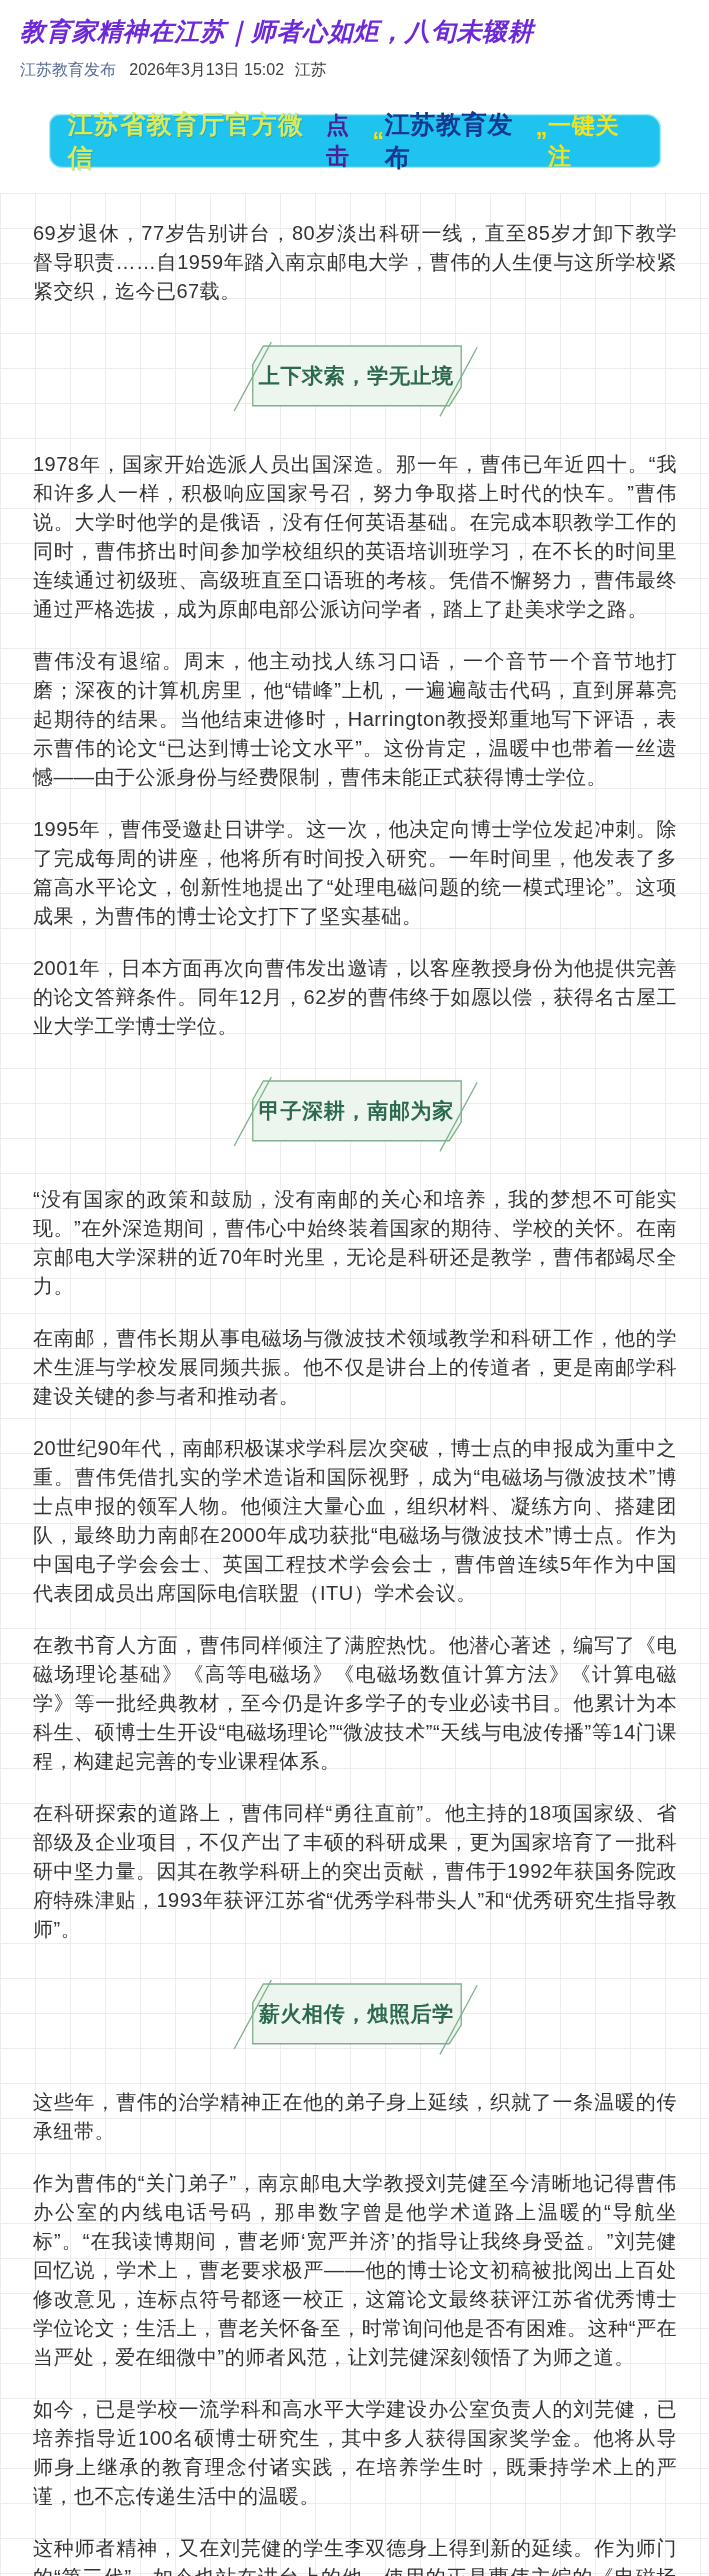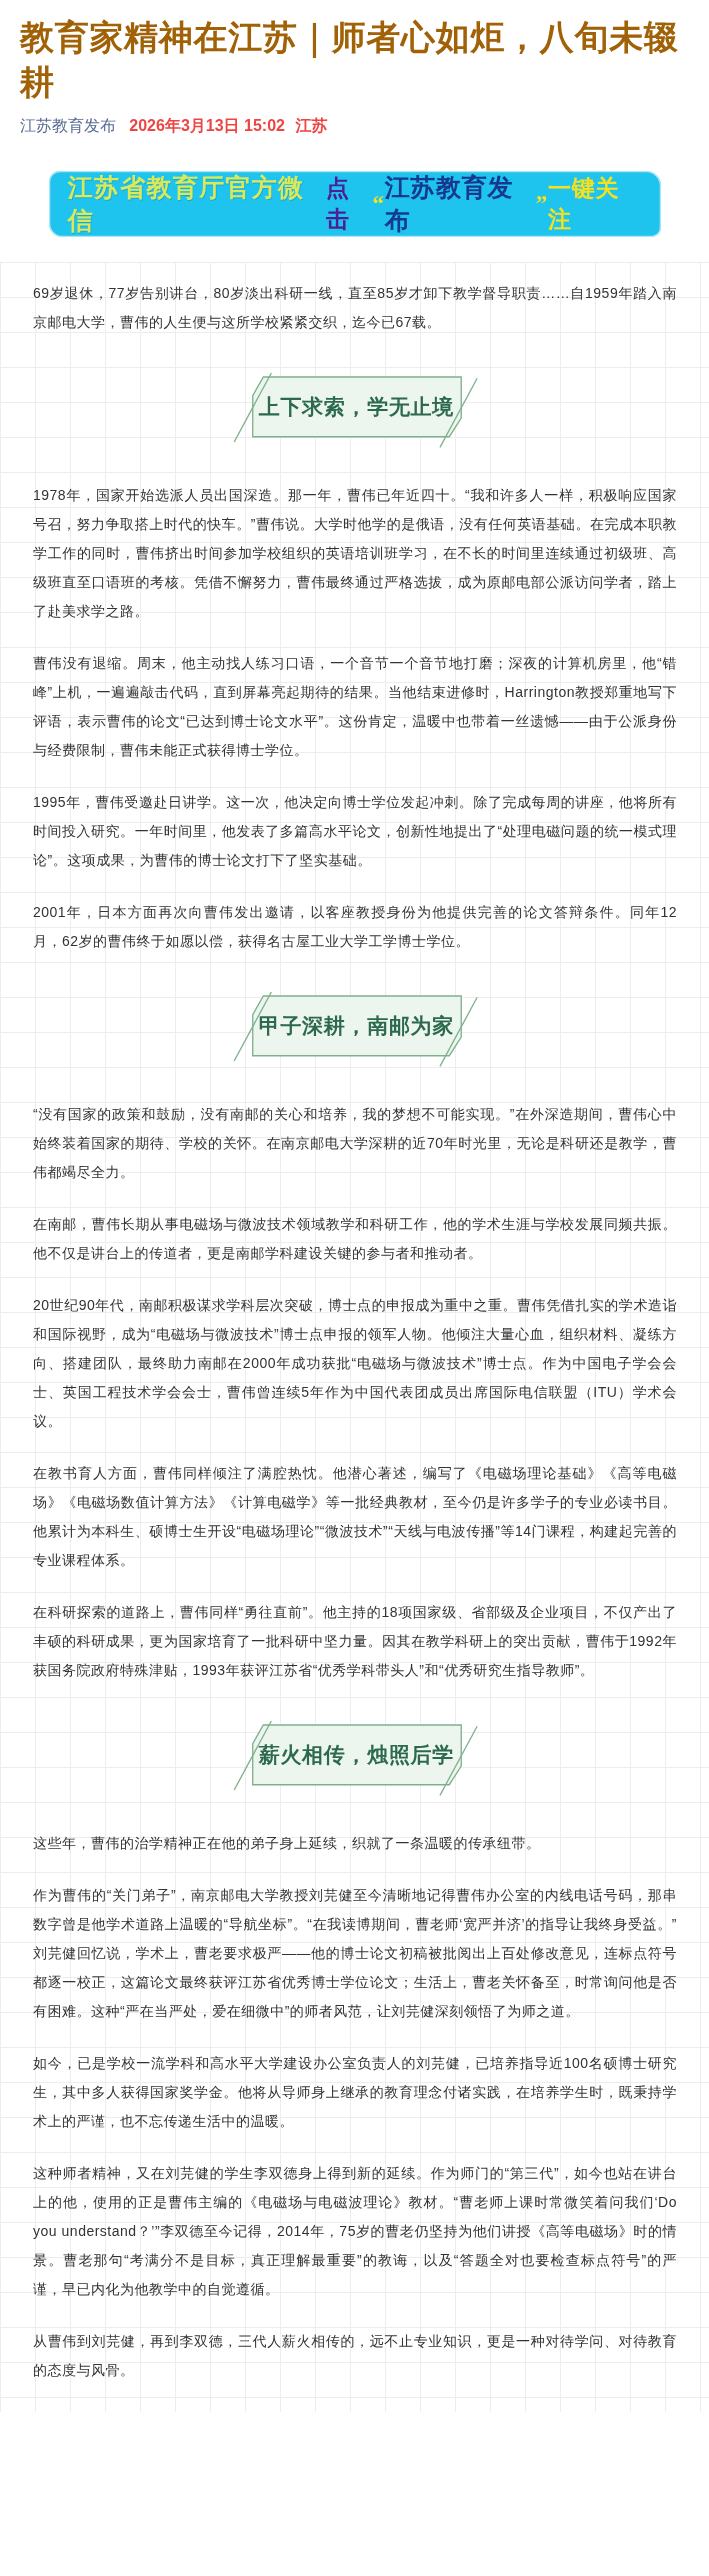--- a/index.html
+++ b/index.html
@@ -7,57 +7,56 @@
     width:710px;
     font-family:"Liberation Sans","DejaVu Sans",sans-serif;
     color:#333;
     -webkit-font-smoothing:antialiased;
   }
   .page{width:710px;overflow:hidden;background:#fff;}
 
   
   .head{padding:14.7px 20px 0 20px;}
   .title{
-    font-size:34px;line-height:1.32;font-weight:bold;color:#a16207;
-    letter-spacing:0.7px;margin:0 0 12px 0;
+    font-size:25px;line-height:1.32;font-weight:bold;color:#6d28d9;
+    letter-spacing:0.7px;margin:0 0 12px 0;font-style:italic;
   }
   .byline{display:flex;align-items:baseline;gap:13.3px;font-size:16px;margin-bottom:18.7px;}
   .byline .account{color:#576b95;cursor:pointer;}
-  .byline .date,.byline .loc{color:#ef4444;font-weight:bold;}
+  .byline .date,.byline .loc{color:#404040;}
   .byline .loc{margin-left:-2.7px;}
 
   
   .banner-wrap{padding:14.7px 49px 0 49px;}
   .banner{
-    height:66px;border-radius:10.7px 14.7px 9.3px 13.3px;
+    height:54px;border-radius:10.7px 14.7px 9.3px 13.3px;
     display:flex;align-items:center;justify-content:flex-start;
     padding:0 20px 0 18.7px;cursor:pointer;
     box-shadow:0 0 0 1.3px rgba(255,255,255,0.6) inset;
-    font-family:Liberation Serif, serif;
   }
   .banner-left{
     font-size:25px;font-weight:bold;letter-spacing:1.3px;
     text-shadow:0.7px 1.3px 0 rgba(0,90,120,0.25);
   }
   .banner-right{font-size:23px;font-weight:bold;letter-spacing:0.7px;display:flex;align-items:center;}
   .banner-right .b-acc{font-size:25px;}
 
   
   .article{
     margin-top:25px;
     padding:17.3px 33px 27px 33px;
     background-color:#fff;
     background-image:
       linear-gradient(to right,#ededed 0.7px,transparent 0.7px),
       linear-gradient(to bottom,#ededed 0.7px,transparent 0.7px);
     background-size:35px 35px;
   }
   .para{
-    font-size:14px;line-height:29px;letter-spacing:0.5px;
-    text-align:justify;color:#333;margin:0 0 23px 0;
+    font-size:20px;line-height:29px;letter-spacing:0.5px;
+    text-align:justify;color:#333;margin:9px 0 23px 0;
   }
   .para:last-child{margin-bottom:0;}
 
   
   .sec-head{
     position:relative;width:248px;height:81px;margin:32px auto 31px auto;
   }
   .sec-head svg{position:absolute;inset:0;}
   .sec-head .txt{
     position:absolute;left:20px;right:17.3px;top:8px;bottom:13.3px;

